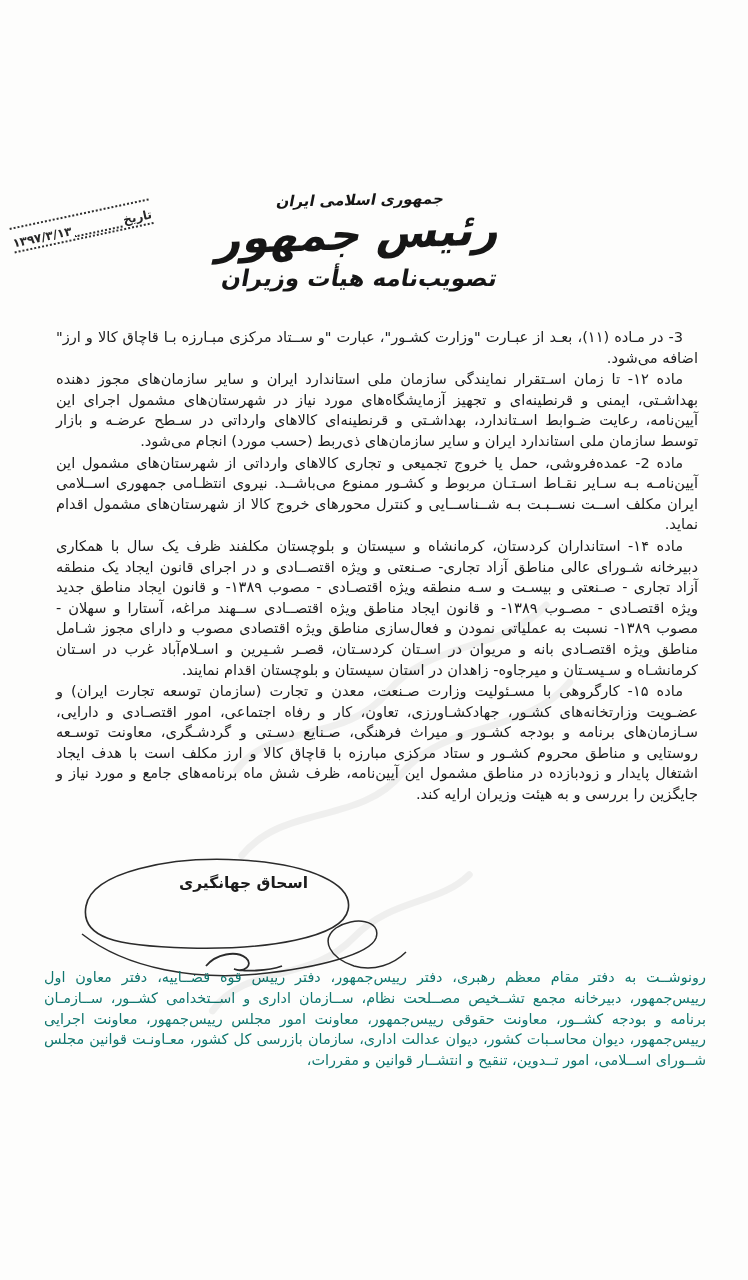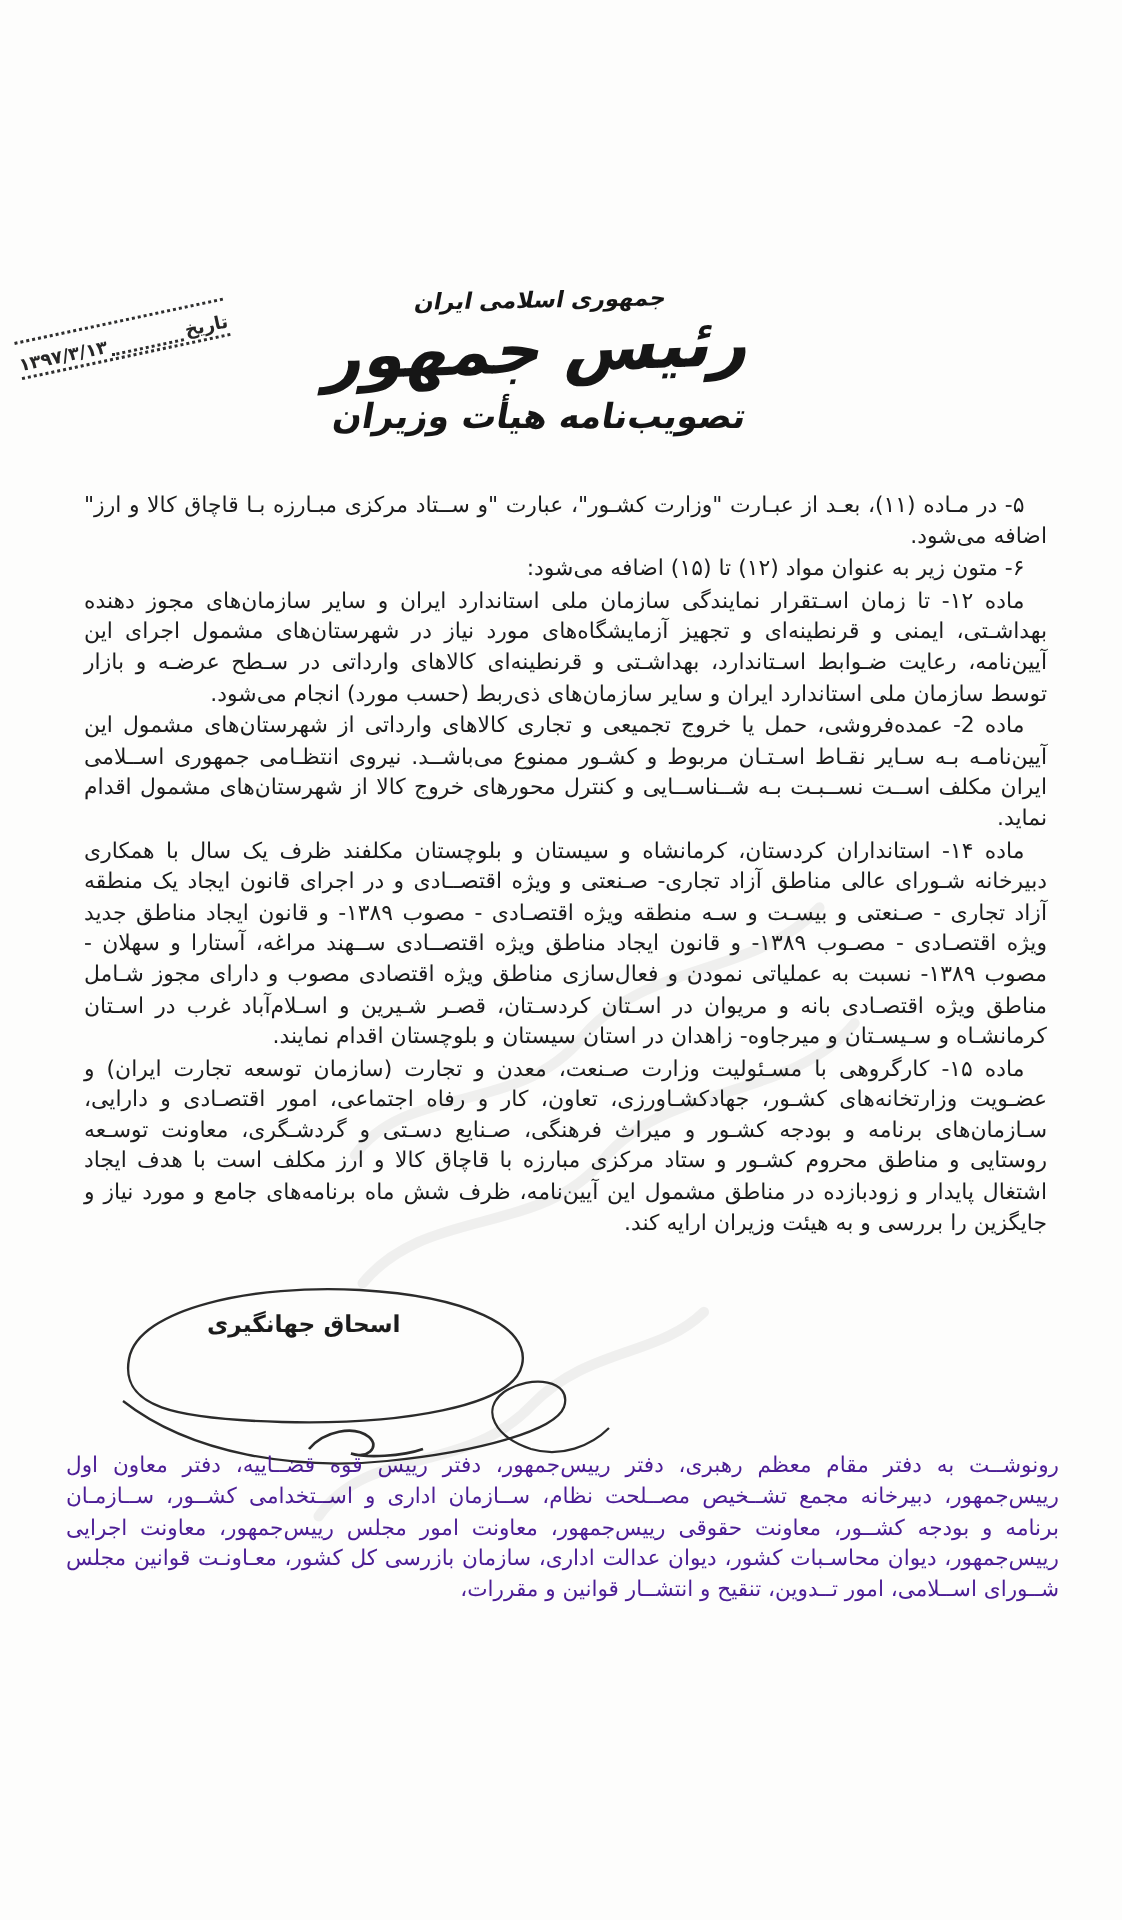--- a/index.html
+++ b/index.html
@@ -33,29 +33,29 @@
   
   .bodytext{
     position:absolute;top:327px;right:50px;left:56px;
     direction:rtl;text-align:justify;
     font-size:14.6px;line-height:20.6px;color:#1c1c1c;
   }
   .bodytext p{margin:0 0 1px;text-indent:15px;}
   
   .sig{position:absolute;top:850px;left:58px;width:400px;height:150px;}
   .sig svg{position:absolute;inset:0;}
-  .sig-name{position:absolute;top:24px;left:80px;width:170px;text-align:left;
+  .sig-name{position:absolute;top:24px;left:80px;width:170px;text-align:right;
     font-size:15.5px;font-weight:bold;direction:rtl;white-space:nowrap;}
   .sig-role{position:absolute;top:54px;left:20px;width:220px;text-align:center;
     font-size:15px;font-weight:bold;direction:rtl;white-space:nowrap;}
   
   .footer{
     position:absolute;top:967px;right:42px;left:44px;
     direction:rtl;text-align:justify;
-    font-size:14.4px;line-height:20.8px;color:#4c1d95;
+    font-size:14.4px;line-height:20.8px;color:#0f766e;
   }
   
   .watermark{position:absolute;top:560px;left:50px;width:680px;height:470px;pointer-events:none;}
 </style>
 </head>
 <body>
 
 <div class="page">
 
   <div class="stamp">
@@ -67,22 +67,21 @@
     </div>
   </div>
 
   <div class="letterhead">
     <span class="lh-country">جمهوری اسلامی ایران</span>
     <span class="lh-title">رئیس جمهور</span>
     <span class="lh-sub">تصویب‌نامه هیأت وزیران</span>
   </div>
 
   <div class="bodytext">
-    <p>۵- در مـاده (۱۱)، بعـد از عبـارت "وزارت کشـور"، عبارت "و ســتاد مرکزی مبـارزه بـا قاچاق کالا و ارز" اضافه می‌شود.</p>
-    <p>۶- متون زیر به عنوان مواد (۱۲) تا (۱۵) اضافه می‌شود:</p>
+    <p>3- در مـاده (۱۱)، بعـد از عبـارت "وزارت کشـور"، عبارت "و ســتاد مرکزی مبـارزه بـا قاچاق کالا و ارز" اضافه می‌شود.</p>
     <p>ماده ۱۲- تا زمان اسـتقرار نمایندگی سازمان ملی استاندارد ایران و سایر سازمان‌های مجوز دهنده بهداشـتی، ایمنی و قرنطینه‌ای و تجهیز آزمایشگاه‌های مورد نیاز در شهرستان‌های مشمول اجرای این آیین‌نامه، رعایت ضـوابط اسـتاندارد، بهداشـتی و قرنطینه‌ای کالاهای وارداتی در سـطح عرضـه و بازار توسط سازمان ملی استاندارد ایران و سایر سازمان‌های ذی‌ربط (حسب مورد) انجام می‌شود.</p>
     <p>ماده 2- عمده‌فروشی، حمل یا خروج تجمیعی و تجاری کالاهای وارداتی از شهرستان‌های مشمول این آیین‌نامـه بـه سـایر نقـاط اسـتـان مربوط و کشـور ممنوع می‌باشــد. نیروی انتظـامی جمهوری اســلامی ایران مکلف اســت نســبـت بـه شــناســایی و کنترل محورهای خروج کالا از شهرستان‌های مشمول اقدام نماید.</p>
     <p>ماده ۱۴- استانداران کردستان، کرمانشاه و سیستان و بلوچستان مکلفند ظرف یک سال با همکاری دبیرخانه شـورای عالی مناطق آزاد تجاری- صـنعتی و ویژه اقتصــادی و در اجرای قانون ایجاد یک منطقه آزاد تجاری - صـنعتی و بیسـت و سـه منطقه ویژه اقتصـادی - مصوب ۱۳۸۹- و قانون ایجاد مناطق جدید ویژه اقتصـادی - مصـوب ۱۳۸۹- و قانون ایجاد مناطق ویژه اقتصــادی ســهند مراغه، آستارا و سهلان - مصوب ۱۳۸۹- نسبت به عملیاتی نمودن و فعال‌سازی مناطق ویژه اقتصادی مصوب و دارای مجوز شـامل مناطق ویژه اقتصـادی بانه و مریوان در اسـتان کردسـتان، قصـر شـیرین و اسـلام‌آباد غرب در اسـتان کرمانشـاه و سـیسـتان و میرجاوه- زاهدان در استان سیستان و بلوچستان اقدام نمایند.</p>
     <p>ماده ۱۵- کارگروهی با مسـئولیت وزارت صـنعت، معدن و تجارت (سازمان توسعه تجارت ایران) و عضـویت وزارتخانه‌های کشـور، جهادکشـاورزی، تعاون، کار و رفاه اجتماعی، امور اقتصـادی و دارایی، سـازمان‌های برنامه و بودجه کشـور و میراث فرهنگی، صـنایع دسـتی و گردشـگری، معاونت توسـعه روستایی و مناطق محروم کشـور و ستاد مرکزی مبارزه با قاچاق کالا و ارز مکلف است با هدف ایجاد اشتغال پایدار و زودبازده در مناطق مشمول این آیین‌نامه، ظرف شش ماه برنامه‌های جامع و مورد نیاز و جایگزین را بررسی و به هیئت وزیران ارایه کند.</p>
   </div>
 
   <div class="sig">
     <svg width="400" height="150" viewBox="0 0 400 150">
       <path d="M 28,56 C 34,22 112,6 182,10 C 252,14 296,34 290,60 C 284,88 208,100 130,98 C 58,96 22,88 28,56 Z" fill="none" stroke="#2b2b2b" stroke-width="1.6"></path>
       <path d="M 24,84 C 70,120 140,130 200,124 C 260,118 312,104 318,88 C 324,70 296,66 278,78 C 262,90 272,108 296,116 C 316,122 336,114 348,102" fill="none" stroke="#2b2b2b" stroke-width="1.5"></path>

